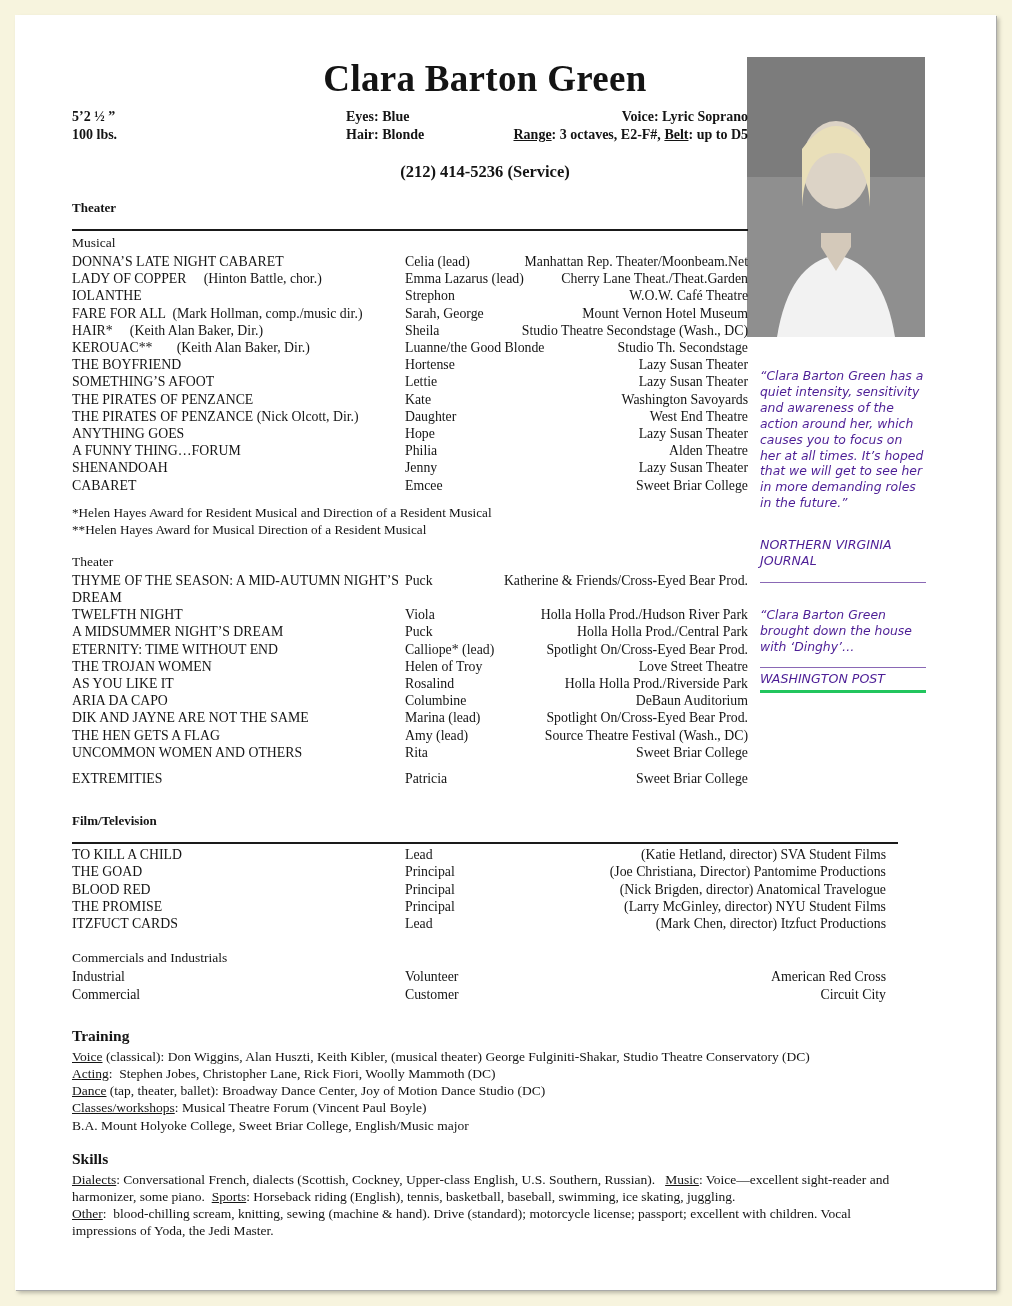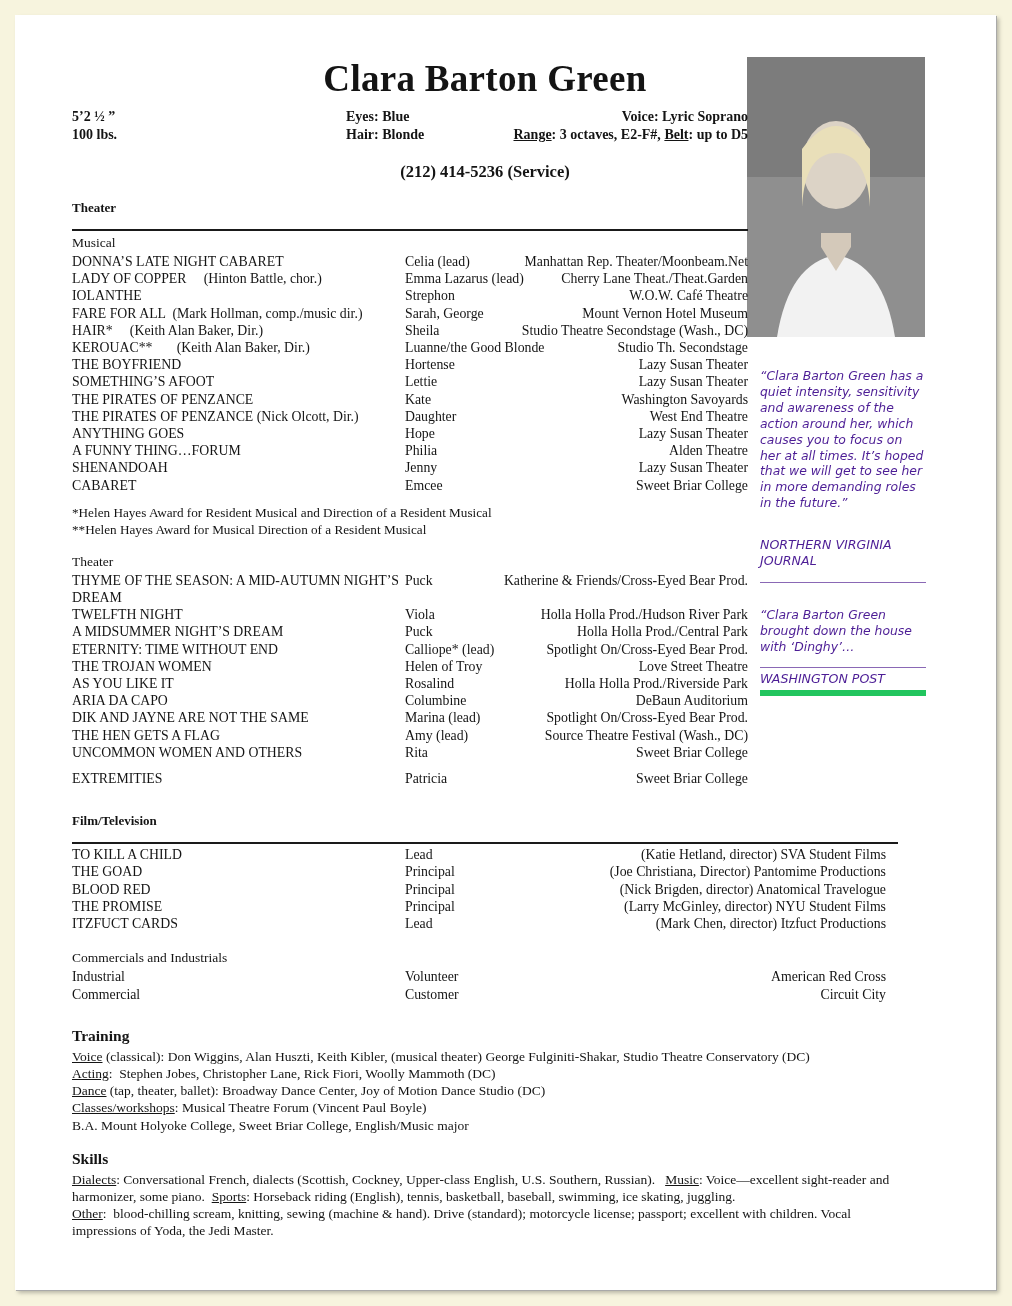--- a/index.html
+++ b/index.html
@@ -44,21 +44,21 @@
          background:linear-gradient(180deg,#6f6f6f 0%,#8d8d8d 35%,#b5b5b5 100%);}
   .photo svg{display:block;}
   
   .sidebar{position:absolute;left:745px;top:353px;width:166px;
            font-family:"DejaVu Sans", sans-serif;color:#4c1d95;
            font-size:12.4px;line-height:15.9px;}
   .quote{font-style:italic;}
   .quote2{margin-top:24px;}
   .source{font-style:italic;font-size:12.6px;line-height:15.5px;}
   .source1{margin-top:26px;border-bottom:1px solid #8a68b5;padding-bottom:14px;}
-  .source2{margin-top:12px;border-top:1px solid #8a68b5;border-bottom:6px solid #22c55e;
+  .source2{margin-top:12px;border-top:1px solid #8a68b5;border-bottom:3px solid #22c55e;
            padding:3px 0 4px;}
 </style>
 </head>
 <body>
 
 <div class="canvas">
   <div class="page">
 
     <div class="photo">
       <svg width="178" height="280" viewBox="0 0 178 280" xmlns="http://www.w3.org/2000/svg">

